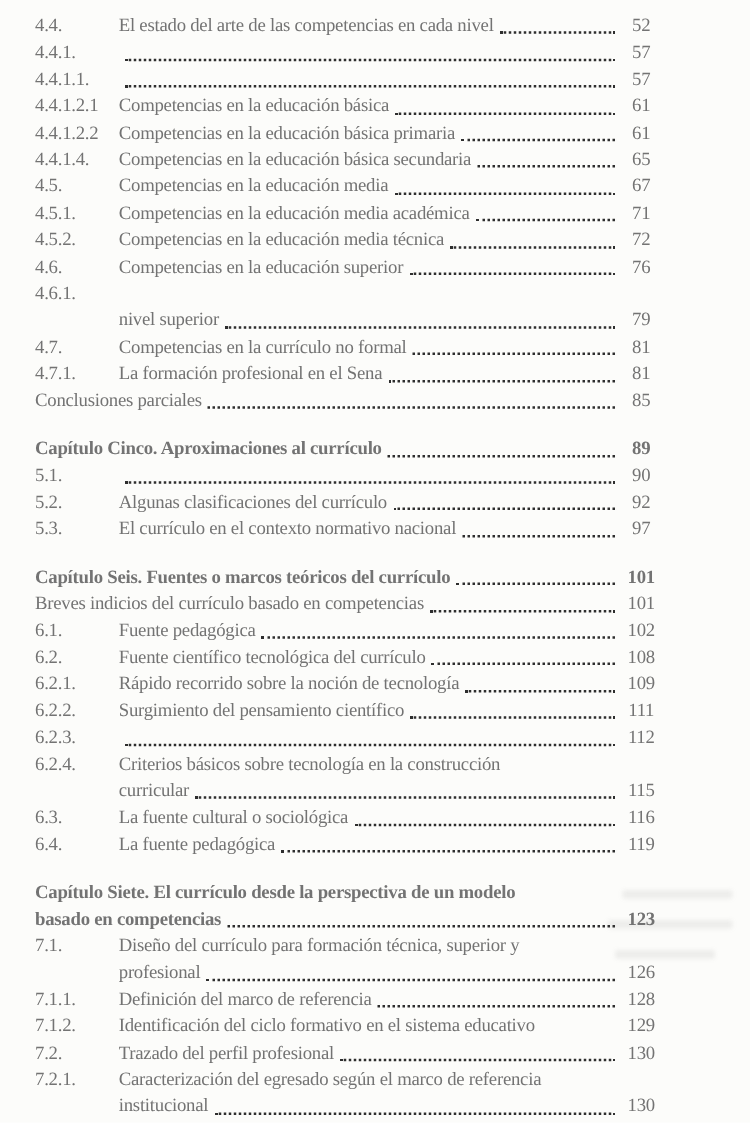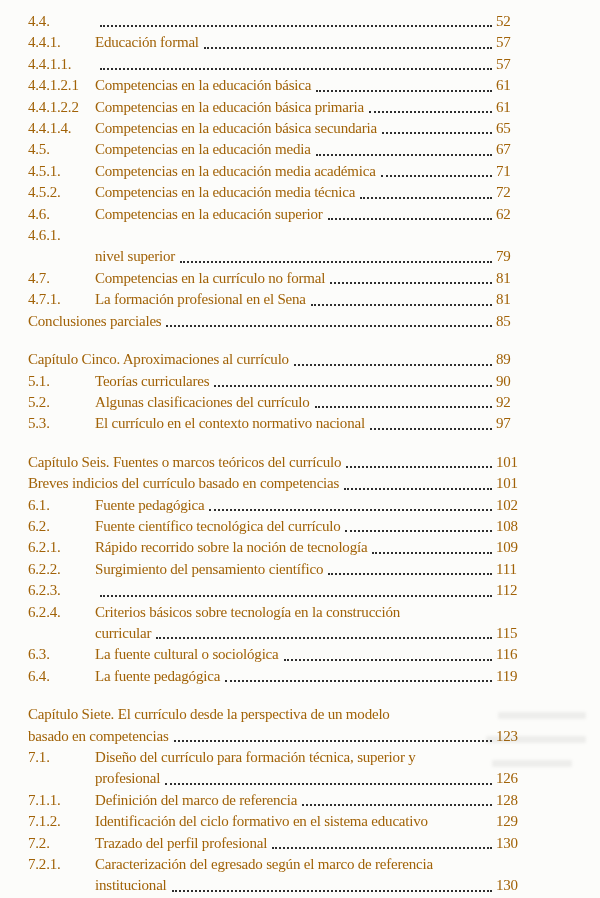--- a/index.html
+++ b/index.html
@@ -1,20 +1,20 @@
 <!DOCTYPE html>
 <html><head>
 <meta charset="utf-8">
 <style>
   html,body { margin:0; padding:0; }
   .page {
     position:relative;
     width:600px; height:898px;
     background:#fcfcfa;
-    color:#a16207;
+    color:#737373;
     font-family:"Liberation Serif", serif;
     overflow:hidden;
   }
   .toc {
     position:absolute;
     left:28px; top:11px;
     width:502px;
   }
   .row {
     display:flex;
@@ -28,46 +28,46 @@
   .title { flex:0 0 auto; min-width:0; }
   .leader {
     flex:1 1 auto;
     min-width:6px;
     height:0;
     border-bottom:2px dotted #2e2e2e;
     align-self:flex-end;
     margin:0 2px 5px 5px;
   }
   .leader.no-dots { border-bottom:none; }
-  .page-num { flex:0 0 34px; text-align:left; margin-left:2px; }
-  .chapter .title, .chapter .page-num { font-weight:normal; }
+  .page-num { flex:0 0 34px; text-align:center; margin-left:2px; }
+  .chapter .title, .chapter .page-num { font-weight:bold; }
   .gap { height:17px; }
   .ghost {
     position:absolute;
     background:rgba(110,110,110,0.10);
     filter:blur(1.5px);
     border-radius:2px;
   }
   .g1 { left:498px; top:712px; width:88px; height:7px; }
   .g2 { left:486px; top:736px; width:100px; height:7px; }
   .g3 { left:492px; top:760px; width:80px; height:7px; }
 </style>
 </head>
 <body>
 
 <div class="page">
   <div class="toc">
       <div class="row">
         <span class="num">4.4.</span>
+        <span class="title">El estado del arte de las competencias en cada nivel</span>
         <span class="leader"></span>
         <span class="page-num">52</span>
       </div>
       <div class="row">
         <span class="num">4.4.1.</span>
-        <span class="title">Educación formal</span>
         <span class="leader"></span>
         <span class="page-num">57</span>
       </div>
       <div class="row">
         <span class="num">4.4.1.1.</span>
         <span class="leader"></span>
         <span class="page-num">57</span>
       </div>
       <div class="row">
         <span class="num">4.4.1.2.1</span>
@@ -102,21 +102,21 @@
       <div class="row">
         <span class="num">4.5.2.</span>
         <span class="title">Competencias en la educación media técnica</span>
         <span class="leader"></span>
         <span class="page-num">72</span>
       </div>
       <div class="row">
         <span class="num">4.6.</span>
         <span class="title">Competencias en la educación superior</span>
         <span class="leader"></span>
-        <span class="page-num">62</span>
+        <span class="page-num">76</span>
       </div>
       <div class="row">
         <span class="num">4.6.1.</span>
       </div>
       <div class="row">
         <span class="num"></span>
         <span class="title">nivel superior</span>
         <span class="leader"></span>
         <span class="page-num">79</span>
       </div>
@@ -138,21 +138,20 @@
         <span class="page-num">85</span>
       </div>
       <div class="gap"></div>
       <div class="row chapter">
         <span class="title">Capítulo Cinco. Aproximaciones  al currículo</span>
         <span class="leader"></span>
         <span class="page-num">89</span>
       </div>
       <div class="row">
         <span class="num">5.1.</span>
-        <span class="title">Teorías curriculares</span>
         <span class="leader"></span>
         <span class="page-num">90</span>
       </div>
       <div class="row">
         <span class="num">5.2.</span>
         <span class="title">Algunas clasificaciones del currículo</span>
         <span class="leader"></span>
         <span class="page-num">92</span>
       </div>
       <div class="row">

